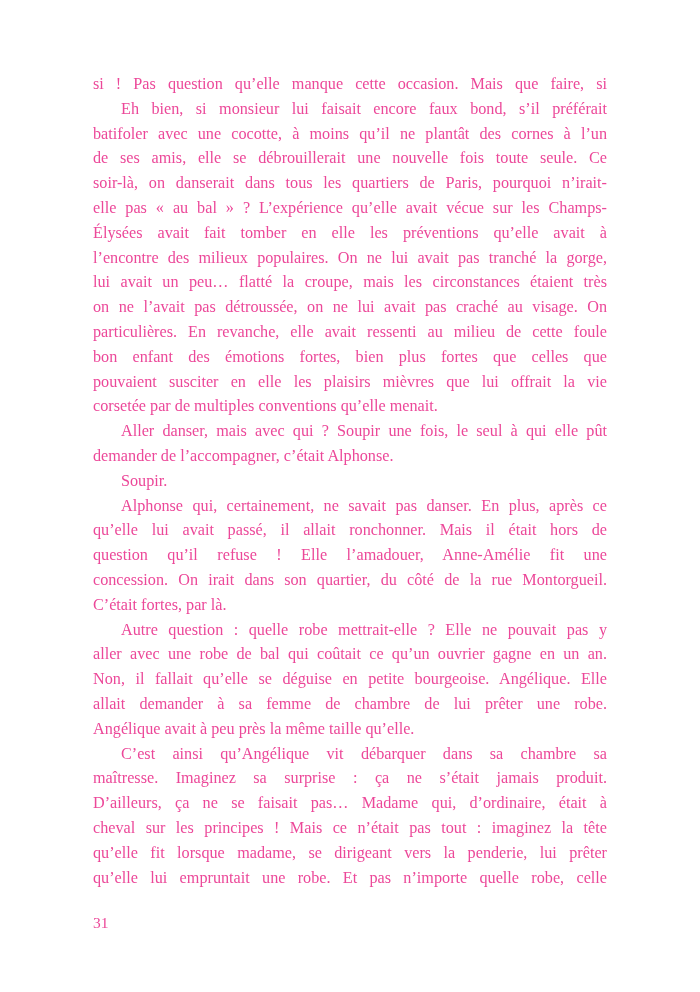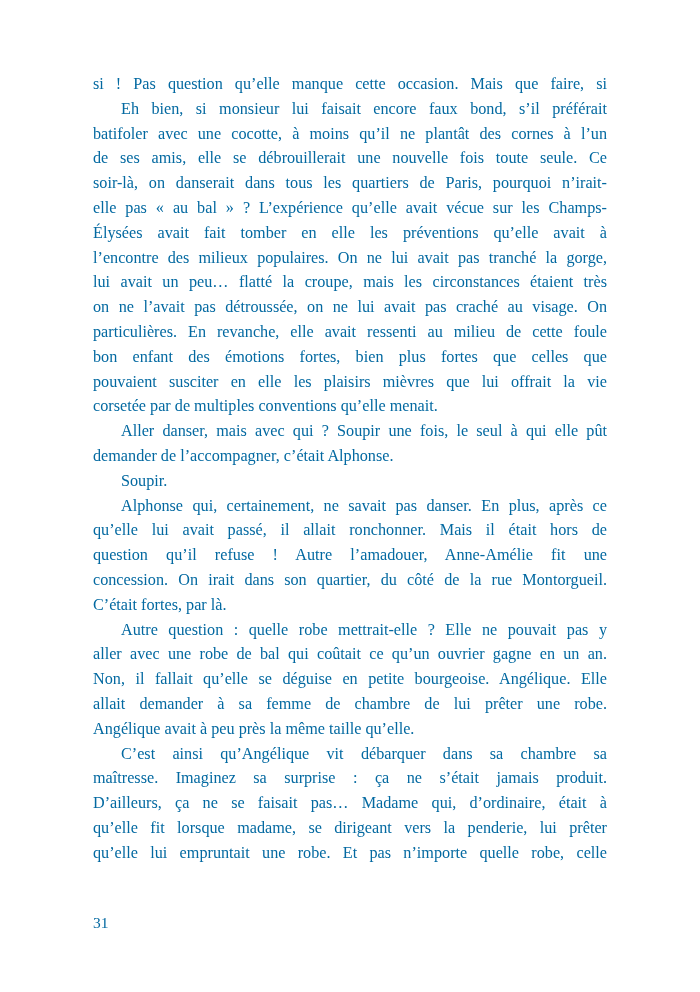--- a/index.html
+++ b/index.html
@@ -7,21 +7,21 @@
     padding: 0;
     background: #ffffff;
   }
   .page {
     position: relative;
     width: 700px;
     height: 992px;
     background: #ffffff;
     overflow: hidden;
     font-family: "Liberation Serif", "DejaVu Serif", serif;
-    color: #0369a1;
+    color: #ec4899;
   }
   .text-block {
     position: absolute;
     left: 93px;
     top: 72px;
     width: 514px;
     font-size: 16.2px;
     line-height: 24.8px;
     -webkit-font-smoothing: antialiased;
   }
@@ -73,33 +73,34 @@
       <div class="paragraph">
         <div class="line indent">Aller danser, mais avec qui ? Soupir une fois, le seul à qui elle pût</div>
         <div class="line para-last">demander de l’accompagner, c’était Alphonse.</div>
       </div>
       <div class="paragraph">
         <div class="line indent para-last">Soupir.</div>
       </div>
       <div class="paragraph">
         <div class="line indent">Alphonse qui, certainement, ne savait pas danser. En plus, après ce</div>
         <div class="line">qu’elle lui avait passé, il allait ronchonner. Mais il était hors de</div>
-        <div class="line">question qu’il refuse ! Autre l’amadouer, Anne-Amélie fit une</div>
+        <div class="line">question qu’il refuse ! Elle l’amadouer, Anne-Amélie fit une</div>
         <div class="line">concession. On irait dans son quartier, du côté de la rue Montorgueil.</div>
         <div class="line para-last">C’était fortes, par là.</div>
       </div>
       <div class="paragraph">
         <div class="line indent">Autre question : quelle robe mettrait-elle ? Elle ne pouvait pas y</div>
         <div class="line">aller avec une robe de bal qui coûtait ce qu’un ouvrier gagne en un an.</div>
         <div class="line">Non, il fallait qu’elle se déguise en petite bourgeoise. Angélique. Elle</div>
         <div class="line">allait demander à sa femme de chambre de lui prêter une robe.</div>
         <div class="line para-last">Angélique avait à peu près la même taille qu’elle.</div>
       </div>
       <div class="paragraph">
         <div class="line indent">C’est ainsi qu’Angélique vit débarquer dans sa chambre sa</div>
         <div class="line">maîtresse. Imaginez sa surprise : ça ne s’était jamais produit.</div>
         <div class="line">D’ailleurs, ça ne se faisait pas… Madame qui, d’ordinaire, était à</div>
+        <div class="line">cheval sur les principes ! Mais ce n’était pas tout : imaginez la tête</div>
         <div class="line">qu’elle fit lorsque madame, se dirigeant vers la penderie, lui prêter</div>
         <div class="line">qu’elle lui empruntait une robe. Et pas n’importe quelle robe, celle</div>
       </div>
     </div>
   <div class="page-number">31</div>
 </div>
 
 </body></html>

